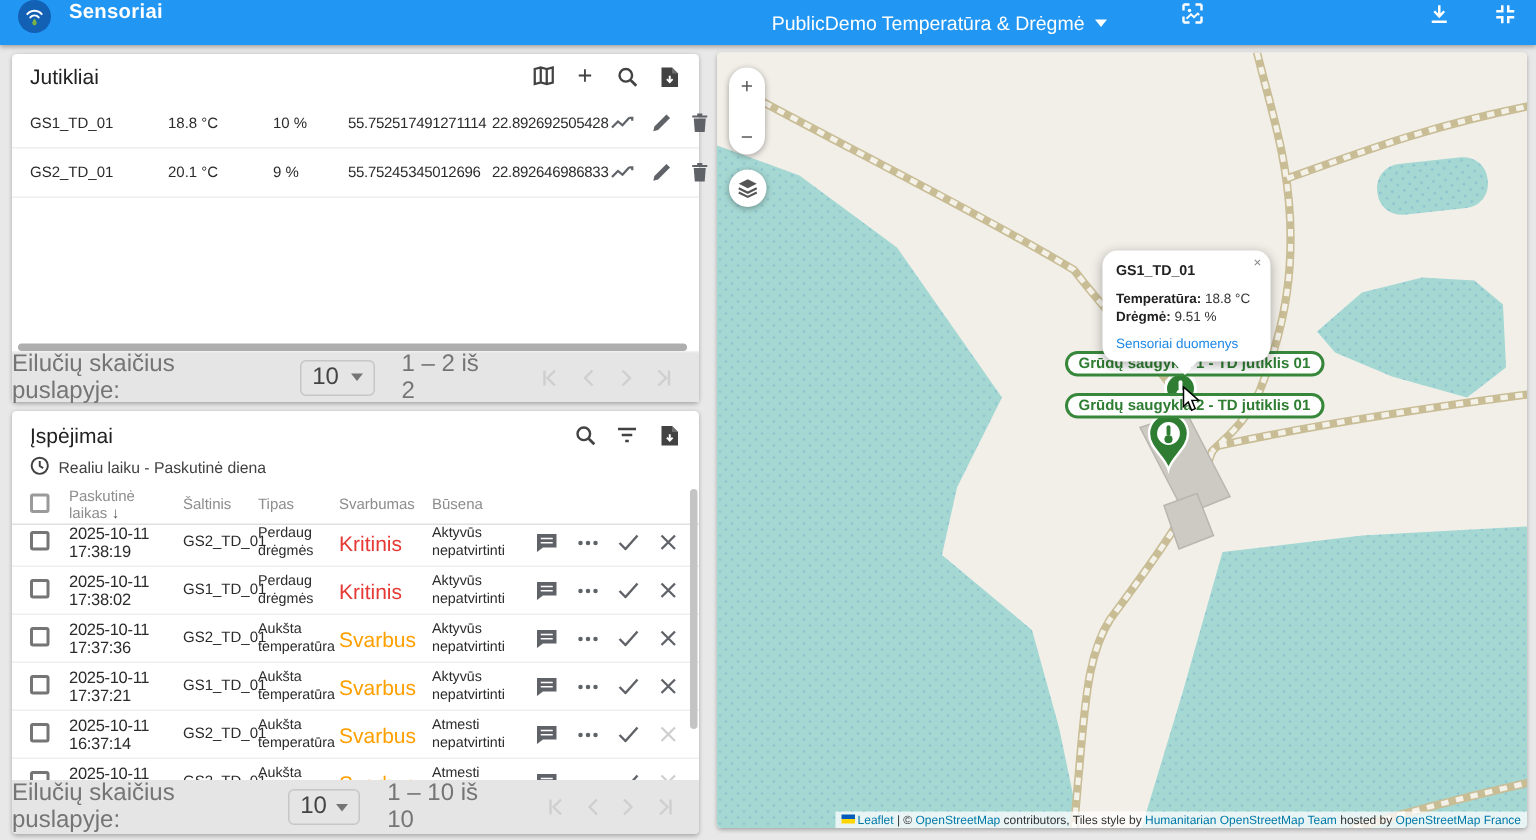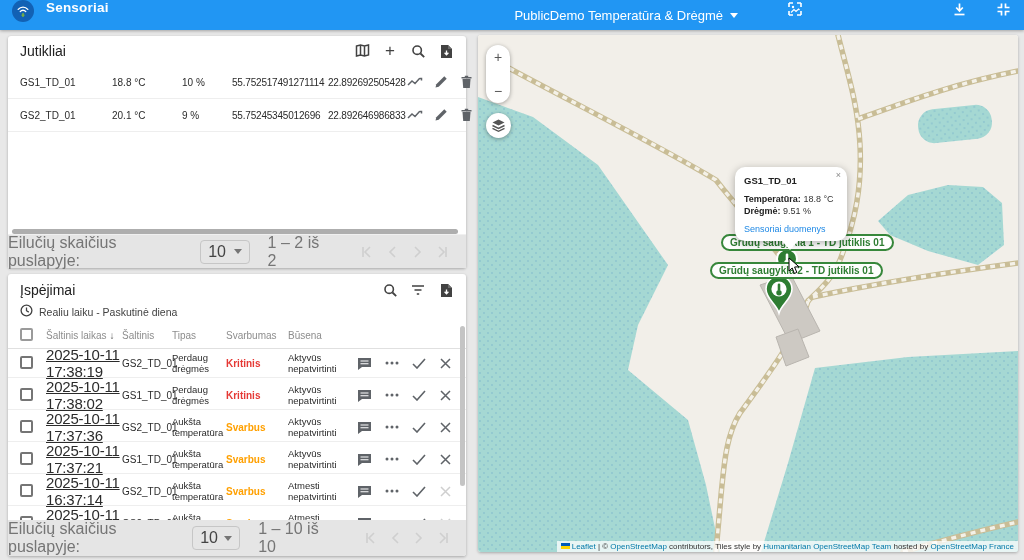--- a/index.html
+++ b/index.html
@@ -53,22 +53,22 @@
   .pager .range { margin-right:22px; color:#757575; }
   .pg-btn { width:26px; height:20px; display:flex; align-items:center; justify-content:center; cursor:default; }
 
   
   .filter-info { display:flex; align-items:center; gap:6px; padding:2px 12px 4px 12px; font-size:10.5px; color:#424242; }
   .a-grid { grid-template-columns:26px 76px 50px 54px 62px 68px 1fr; padding-left:12px; }
   .alerts-card .thead { height:26px; }
   .alerts-card .trow { height:32px; }
   .cb { width:13px; height:13px; border:2px solid #757575; border-radius:2px; display:inline-block; cursor:pointer; }
   .wrap2 { line-height:1.2; font-size:9.5px; padding-right:6px; }
-  .c-time { font-size:15px; letter-spacing:-.2px;text-decoration:underline; }
-  .sev { font-weight:bold; font-size:10px; }
+  .c-time { font-size:11px; letter-spacing:-.2px; }
+  .sev { font-weight:normal; font-size:14px; }
   .sev-crit { color:#e53935; }
   .sev-imp  { color:#ffa000; }
   .a-acts { display:flex; align-items:center; justify-content:flex-end; gap:10px; padding-right:12px; }
   .dis svg * { stroke:#cfcfcf !important; fill:none; }
   .vscroll { position:absolute; right:1px; top:52px; width:5px; height:160px; background:#c4c4c4; border-radius:3px; }
   .alert-rows { position:absolute; left:0; right:0; top:72px; height:210px; overflow:hidden; }
   .alerts-card .pager { z-index:5; border-top:none; height:36px; }
 
   
   .map-wrap { position:relative; width:540px; height:517px; background:#f2efe9; }
@@ -275,21 +275,21 @@
       <svg width="13" height="13" viewBox="0 0 13 13">
           <circle cx="6.5" cy="6.5" r="5.4" stroke="#424242" stroke-width="1.3" fill="none"></circle>
           <path d="M6.5,3.4 v3.3 l2.3,1.4" stroke="#424242" stroke-width="1.3" fill="none"></path>
         </svg>
     </span>
     <span>Realiu laiku - Paskutinė diena</span>
   </div>
 
   <div class="thead a-grid">
     <span><span class="cb" style="border-color:#9a9a9a;"></span></span>
-    <span><span>Šaltinis laikas</span><span class="sort-arrow">↓</span></span>
+    <span><span>Paskutinė laikas</span><span class="sort-arrow">↓</span></span>
     <span>Šaltinis</span>
     <span>Tipas</span>
     <span>Svarbumas</span>
     <span>Būsena</span>
     <span></span>
   </div>
 
   <div class="alert-rows">
 
     <div class="trow a-grid">
@@ -579,21 +579,21 @@
       </g>
 
       <g transform="translate(301,278)">
         <path d="M0,0 C-2.5,-9 -13,-14 -13,-24 A13,13 0 1 1 13,-24 C13,-14 2.5,-9 0,0 Z" fill="#2e7d32" stroke="#fff" stroke-width="1.6"></path>
         <circle cx="0" cy="-24" r="7.6" fill="#fff"></circle>
         <rect x="-1.3" y="-29.5" width="2.6" height="7" rx="1.3" fill="#2e7d32"></rect>
         <circle cx="0" cy="-20.2" r="2.7" fill="#2e7d32"></circle>
       </g>
     </svg>
 
-    <div class="mk-label" style="left:243px; top:199px;">Grūdų saugykla 1 - TD jutiklis 01</div>
+    <div class="mk-label" style="left:232px; top:199px;">Grūdų saugykla 1 - TD jutiklis 01</div>
     <div class="mk-label" style="left:232px; top:227px;">Grūdų saugykla 2 - TD jutiklis 01</div>
 
     <div class="popup">
       <span class="x">×</span>
       <div class="ttl">GS1_TD_01</div>
       <div class="ln"><b>Temperatūra:</b> <span>18.8 °C</span></div>
       <div class="ln"><b>Drėgmė:</b> <span>9.51 %</span></div>
       <span class="lnk">Sensoriai duomenys</span>
       <span class="tail"></span>
     </div>

